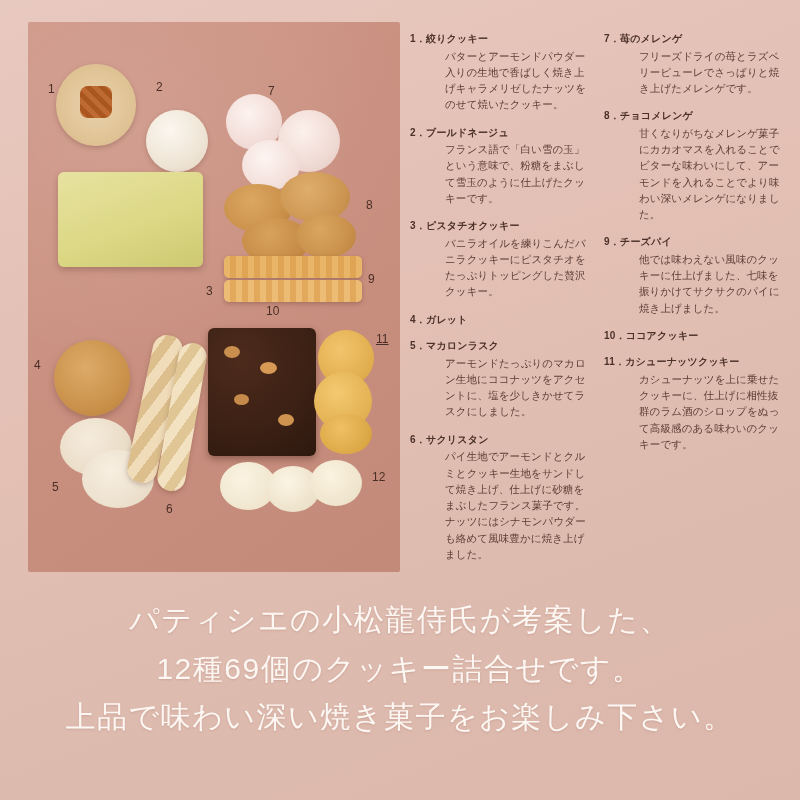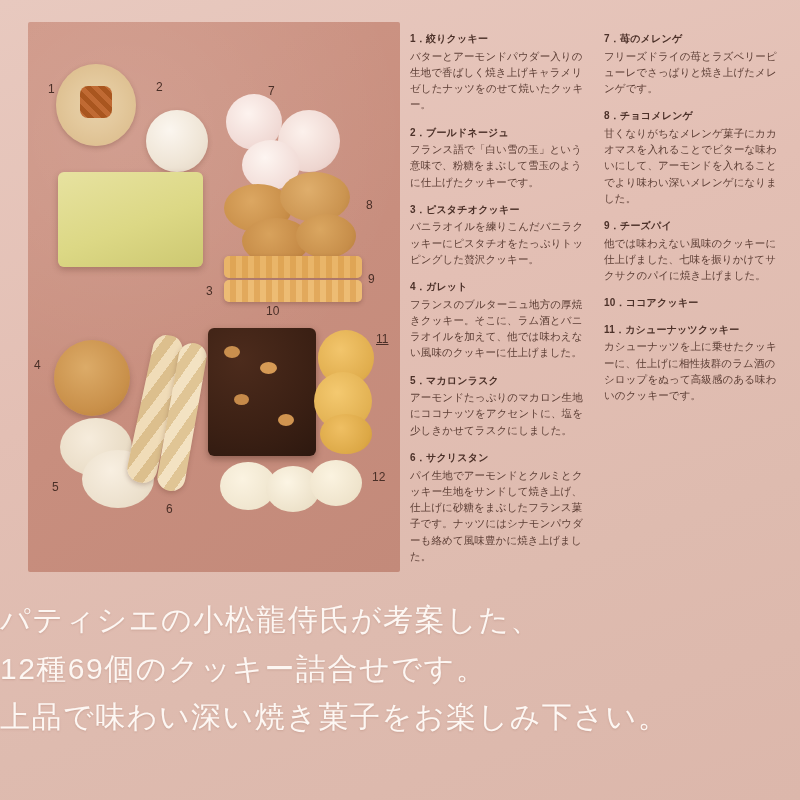--- a/index.html
+++ b/index.html
@@ -63,28 +63,30 @@
     color: #4c3129;
     letter-spacing: 0.2px;
     margin-bottom: 2px;
     line-height: 1.35;
   }
   .entry-body {
     font-size: 10.5px;
     line-height: 1.55;
     color: #5b3d34;
     letter-spacing: 0.1px;
+    margin-left: 35px;
   }
 
   
   .caption {
     position: absolute;
     left: 0;
     right: 0;
     top: 596px;
+    text-align: center;
     color: #fdf7f3;
     font-family: "Liberation Sans", sans-serif;
     font-size: 30px;
     line-height: 1.62;
     letter-spacing: 1.5px;
     font-weight: 300;
     text-shadow: 0 1px 2px rgba(150,100,85,0.25);
   }
   .caption div { white-space: nowrap; }
 </style>
@@ -194,21 +196,20 @@
     <div class="entry">
       <div class="entry-title">2．ブールドネージュ</div>
       <div class="entry-body">フランス語で「白い雪の玉」という意味で、粉糖をまぶして雪玉のように仕上げたクッキーです。</div>
     </div>
     <div class="entry">
       <div class="entry-title">3．ピスタチオクッキー</div>
       <div class="entry-body">バニラオイルを練りこんだバニラクッキーにピスタチオをたっぷりトッピングした贅沢クッキー。</div>
     </div>
     <div class="entry">
       <div class="entry-title">4．ガレット</div>
-      <div class="entry-body">フランスのブルターニュ地方の厚焼きクッキー。そこに、ラム酒とバニラオイルを加えて、他では味わえない風味のクッキーに仕上げました。</div>
     </div>
     <div class="entry">
       <div class="entry-title">5．マカロンラスク</div>
       <div class="entry-body">アーモンドたっぷりのマカロン生地にココナッツをアクセントに、塩を少しきかせてラスクにしました。</div>
     </div>
     <div class="entry">
       <div class="entry-title">6．サクリスタン</div>
       <div class="entry-body">パイ生地でアーモンドとクルミとクッキー生地をサンドして焼き上げ、仕上げに砂糖をまぶしたフランス菓子です。ナッツにはシナモンパウダーも絡めて風味豊かに焼き上げました。</div>
     </div>
   </div>

